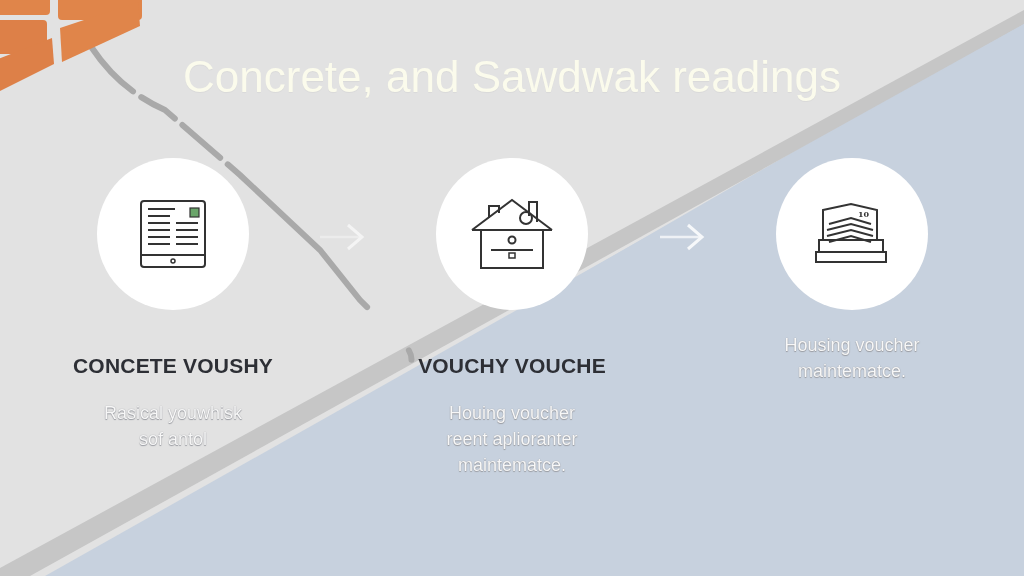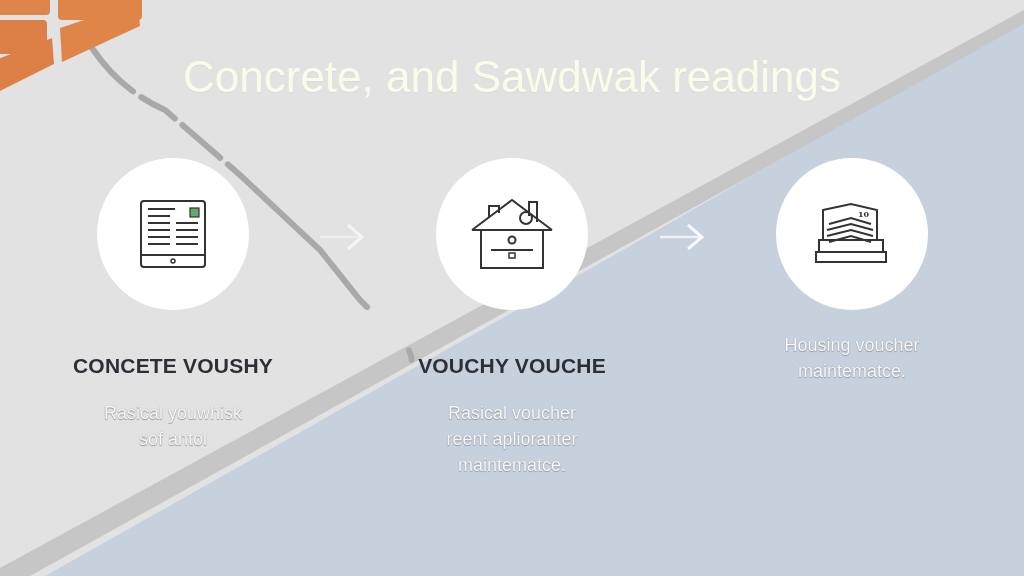--- a/index.html
+++ b/index.html
@@ -135,21 +135,21 @@
         <polyline points="3,34 43,4 83,34" fill="none" stroke="#333" stroke-width="2"></polyline>
         <line x1="3" y1="34" x2="83" y2="34" stroke="#333" stroke-width="2"></line>
         <rect x="12" y="34" width="62" height="38" fill="none" stroke="#333" stroke-width="2"></rect>
         <circle cx="43" cy="44" r="3.5" fill="none" stroke="#333" stroke-width="2"></circle>
         <line x1="22" y1="54" x2="64" y2="54" stroke="#333" stroke-width="2"></line>
         <rect x="40" y="57" width="6" height="5" fill="none" stroke="#333" stroke-width="1.5"></rect>
       </svg>
     </div>
     <div class="heading">VOUCHY VOUCHE</div>
     <div class="desc">
-      <div>Rasical voucher</div>
+      <div>Houing voucher</div>
       <div>reent aplioranter</div>
       <div>maintematce.</div>
     </div>
   </div>
 
   <svg class="arrow" style="left:658px; top:222px;" viewBox="0 0 50 30">
     <line x1="2" y1="15" x2="44" y2="15" stroke="#eef1f5" stroke-width="2.5"></line>
     <polyline points="30,3 44,15 30,27" fill="none" stroke="#f6f8fa" stroke-width="3"></polyline>
   </svg>
 

